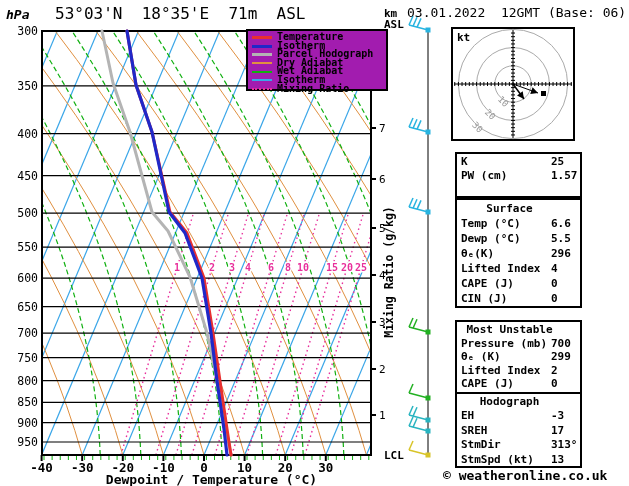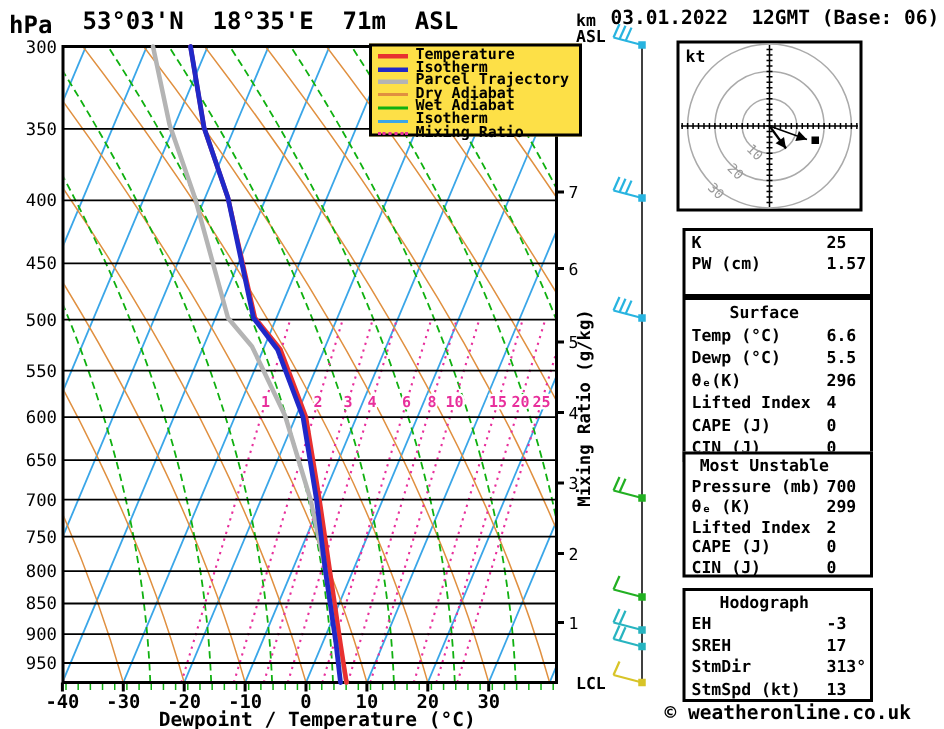--- a/index.html
+++ b/index.html
@@ -1,33 +1,33 @@
 <!DOCTYPE html>
 <html><head>
 <meta charset="utf-8">
 <style>
   html,body{margin:0;padding:0;background:#fff;}
   .screen{position:relative;width:629px;height:486px;background:#fff;
           font-family:"DejaVu Sans Mono",monospace;color:#000;overflow:hidden;}
   .abs{position:absolute;}
-  .hdr-unit{left:6px;top:7px;font-size:16px;font-weight:700;}
-  .hdr-station{left:55px;top:4px;font-size:16px;font-weight:700;white-space:pre;letter-spacing:0px;}
+  .hdr-unit{left:6px;top:7px;font-size:13px;font-weight:700;font-style:italic;}
+  .hdr-station{left:55px;top:4px;font-size:16px;font-weight:400;white-space:pre;letter-spacing:0px;}
   .hdr-km{left:384px;top:8px;font-size:11px;font-weight:700;line-height:11px;}
-  .hdr-date{left:407px;top:5px;font-size:13px;font-weight:700;white-space:pre;}
+  .hdr-date{left:407px;top:5px;font-size:13px;font-weight:400;white-space:pre;}
   svg.chart{position:absolute;left:0;top:0;}
-  .legend{left:246px;top:29px;width:142px;height:62px;border:2px solid #000;background:#fde047;
+  .legend{left:246px;top:29px;width:142px;height:62px;border:2px solid #000;background:#a21caf;
           padding:2px 0 0 4px;box-sizing:border-box;z-index:5;}
   .lrow{height:8.6px;line-height:8.6px;white-space:nowrap;}
   .lrow .swatch{display:inline-block;width:20px;height:0;margin-right:5px;vertical-align:middle;}
   .lrow .llab{font-size:10px;font-weight:700;vertical-align:middle;}
   .panel{left:455px;width:127px;border:2px solid #000;background:#fff;box-sizing:border-box;
          padding:1px 0 0 4px;font-size:11px;font-weight:700;z-index:5;}
   .b1{top:152px;height:46px;line-height:14px;}
   .b2{top:198px;height:110px;line-height:15px;}
-  .b3{top:301px;height:84px;line-height:13.5px;}
+  .b3{top:320px;height:84px;line-height:13.5px;}
   .b4{top:392px;height:76px;line-height:14.4px;}
   .ptitle{text-align:center;padding-right:22px;}
   .prow{position:relative;white-space:nowrap;}
   .pvalue{position:absolute;left:90px;}
   .credit{left:443px;top:468px;font-size:13px;font-weight:700;}
 </style>
 </head>
 <body>
 
 <div class="screen">
@@ -358,21 +358,21 @@
   <div class="abs hdr-station">53°03'N  18°35'E  71m  ASL</div>
   <div class="abs hdr-km">
     <div>km</div>
     <div>ASL</div>
   </div>
   <div class="abs hdr-date">03.01.2022  12GMT (Base: 06)</div>
 
   <div class="abs legend">
       <div class="lrow"><span class="swatch" style="border-top: 3px solid rgb(232, 48, 48);"></span><span class="llab">Temperature</span></div>
       <div class="lrow"><span class="swatch" style="border-top: 3px solid rgb(32, 40, 200);"></span><span class="llab">Isotherm</span></div>
-      <div class="lrow"><span class="swatch" style="border-top: 3px solid rgb(180, 180, 180);"></span><span class="llab">Parcel Trajectory</span></div>
+      <div class="lrow"><span class="swatch" style="border-top: 3px solid rgb(180, 180, 180);"></span><span class="llab">Parcel Hodograph</span></div>
       <div class="lrow"><span class="swatch" style="border-top: 2px solid rgb(224, 144, 64);"></span><span class="llab">Dry Adiabat</span></div>
       <div class="lrow"><span class="swatch" style="border-top: 2px solid rgb(16, 176, 16);"></span><span class="llab">Wet Adiabat</span></div>
       <div class="lrow"><span class="swatch" style="border-top: 2px solid rgb(58, 166, 232);"></span><span class="llab">Isotherm</span></div>
       <div class="lrow"><span class="swatch" style="border-top: 2px dotted rgb(232, 48, 156);"></span><span class="llab">Mixing Ratio</span></div>
     </div>
 
   <div class="abs panel b1">
       <div class="prow"><span>K</span><span class="pvalue">25</span></div>
       <div class="prow"><span>PW (cm)</span><span class="pvalue">1.57</span></div>
     </div>

